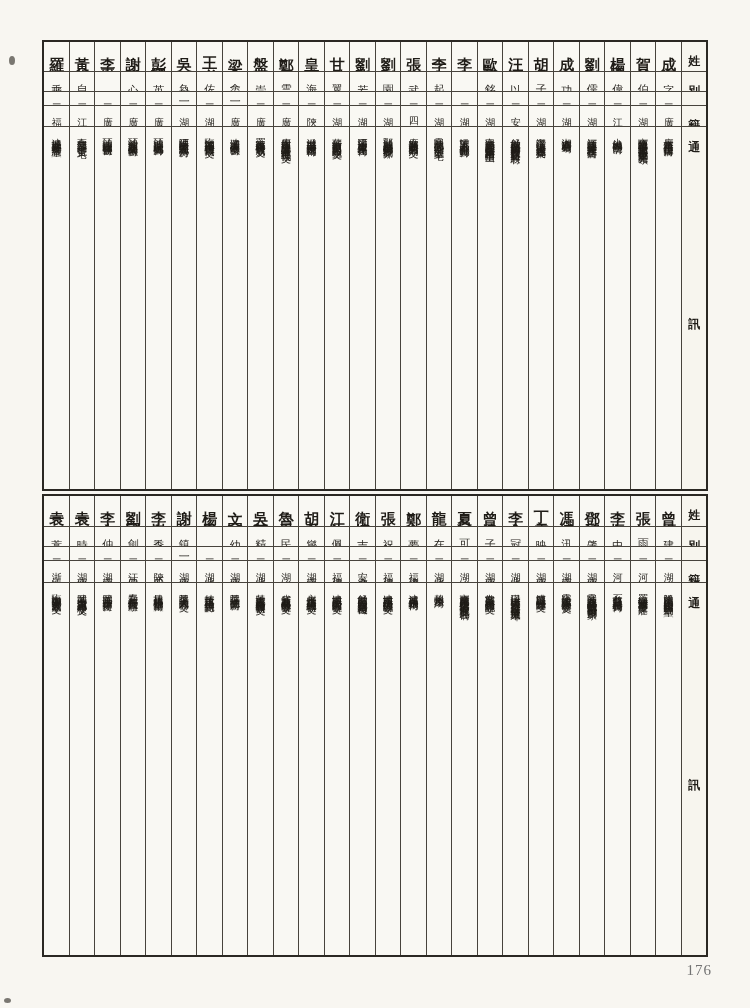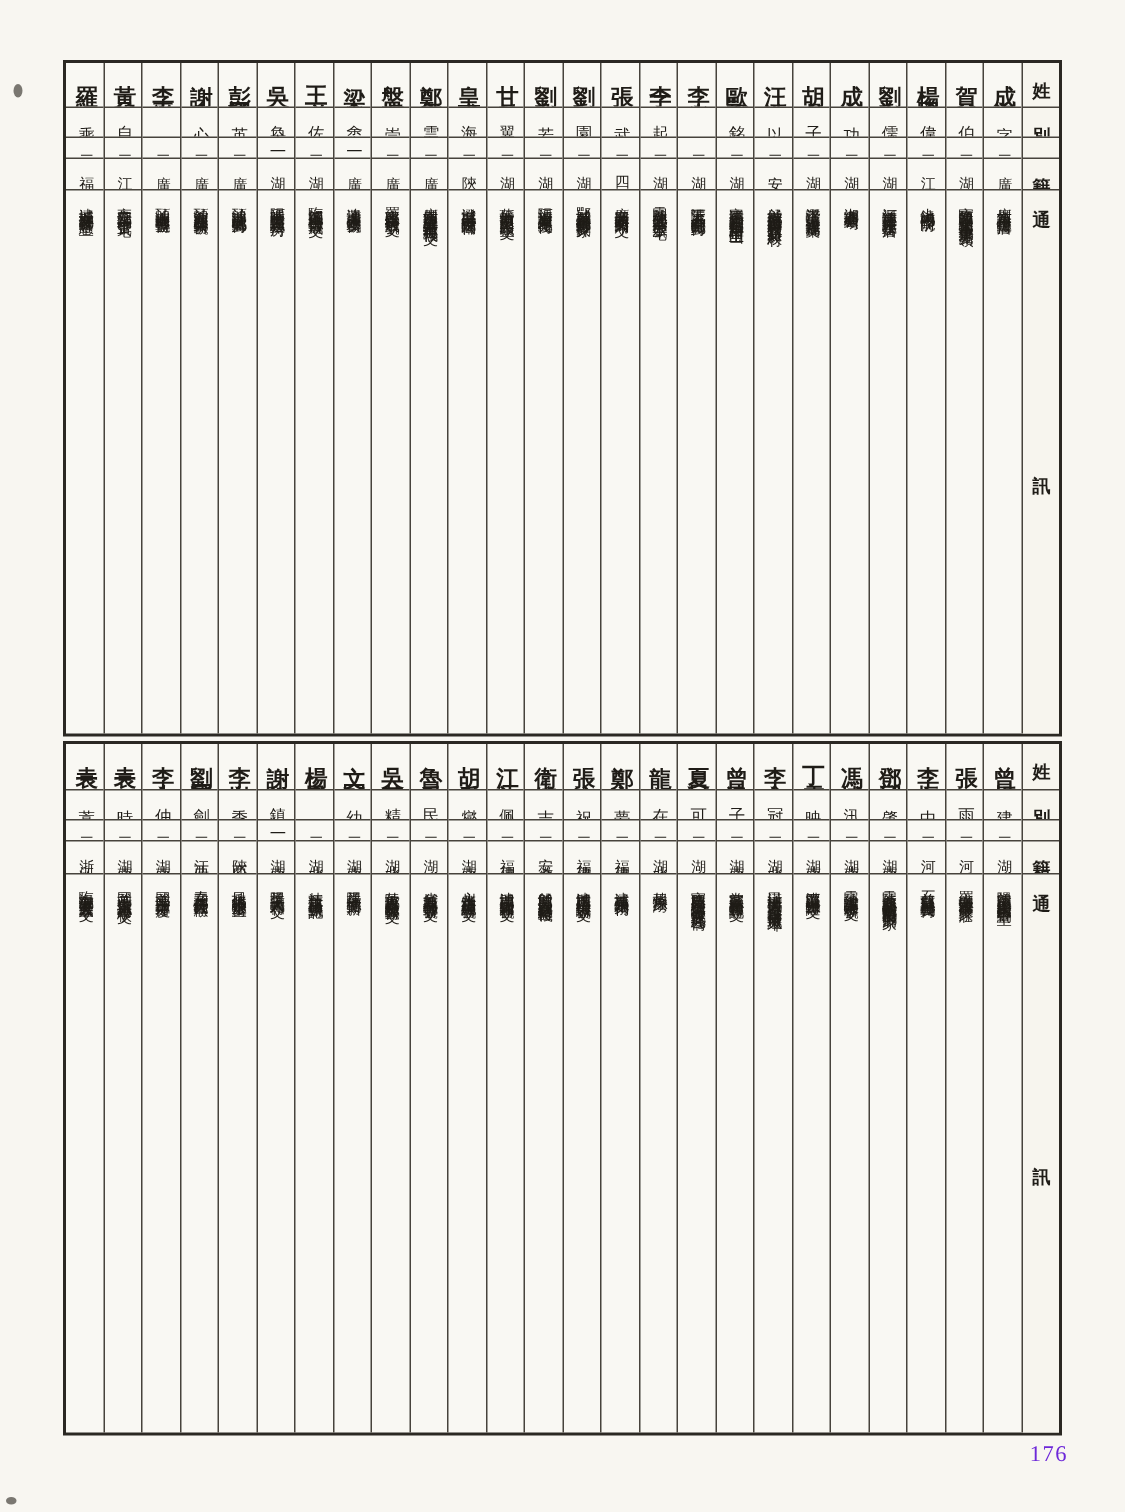--- a/index.html
+++ b/index.html
@@ -60,21 +60,21 @@
   .c-age .vt    { font-size:11px; }
   .c-native .vt { font-size:10px; }
   .c-address .vt{
     font-size:10px; line-height:11.5px; letter-spacing:1px;
     text-align:start; text-align-last:auto; height:100%;
   }
   .hv { font-weight:bold; font-size:12px; letter-spacing:2px; }
 
   .page-number {
     position:absolute; right:38px; top:962px;
-    font-size:15px; color:#6d28d9; letter-spacing:1px;
+    font-size:15px; color:#737373; letter-spacing:1px;
   }
   .speck { position:absolute; background:#35322c; border-radius:50%; opacity:.65; }
   #speck-1 { left:9px;  top:56px;    width:6px; height:9px; }
   #speck-2 { left:4px;  top:998px;   width:7px; height:5px; }
 </style>
 </head>
 <body>
 
 <div class="sheet">
   <div class="dtable" id="table-0">

